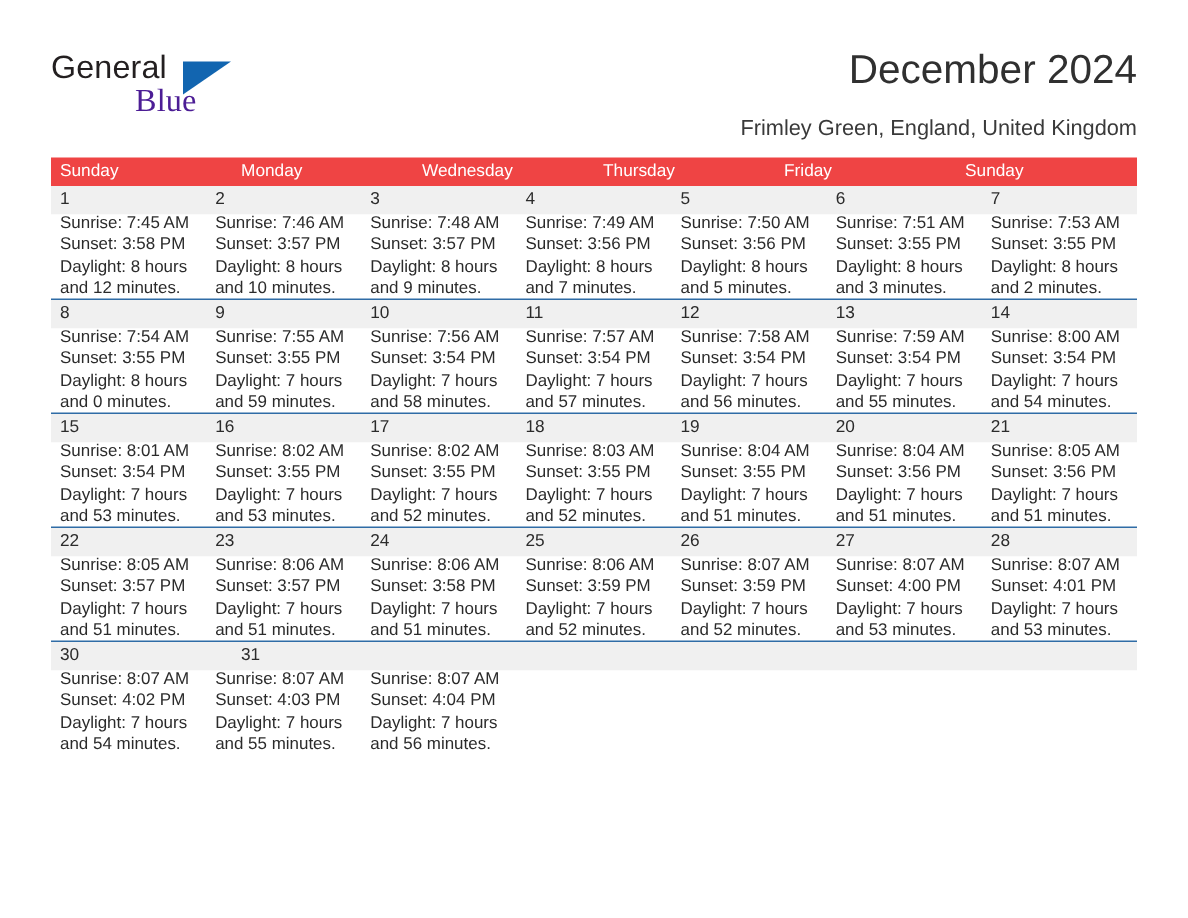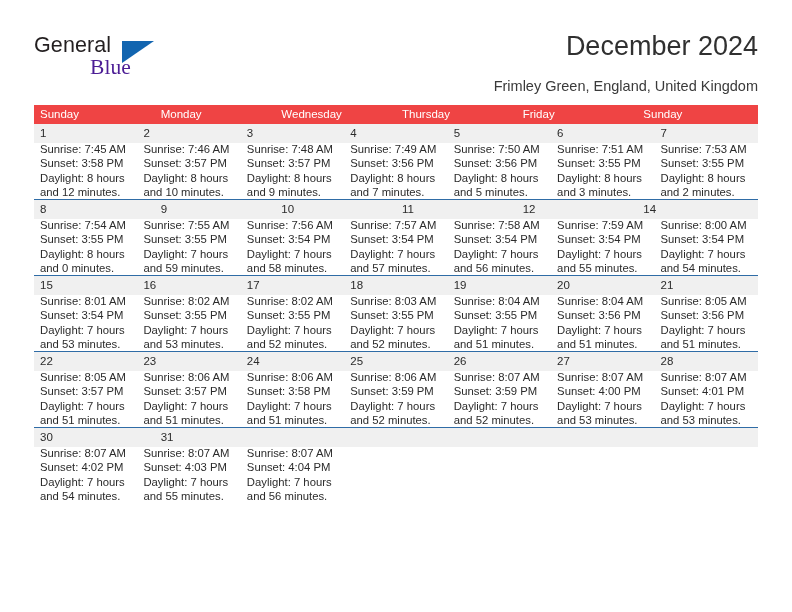--- a/index.html
+++ b/index.html
@@ -239,20 +239,21 @@
     </div>
 
     <div class="week">
       <div class="week-rule"></div>
       <div class="num-band">
         <div class="num-cell">8</div>
         <div class="num-cell">9</div>
         <div class="num-cell">10</div>
         <div class="num-cell">11</div>
         <div class="num-cell">12</div>
+        <div class="num-cell">13</div>
         <div class="num-cell">14</div>
       </div>
       <div class="body-band">
         <div class="body-cell">
           <div class="ln">Sunrise: 7:54 AM</div>
           <div class="ln">Sunset: 3:55 PM</div>
           <div class="ln">Daylight: 8 hours</div>
           <div class="ln">and 0 minutes.</div>
         </div>
         <div class="body-cell">

